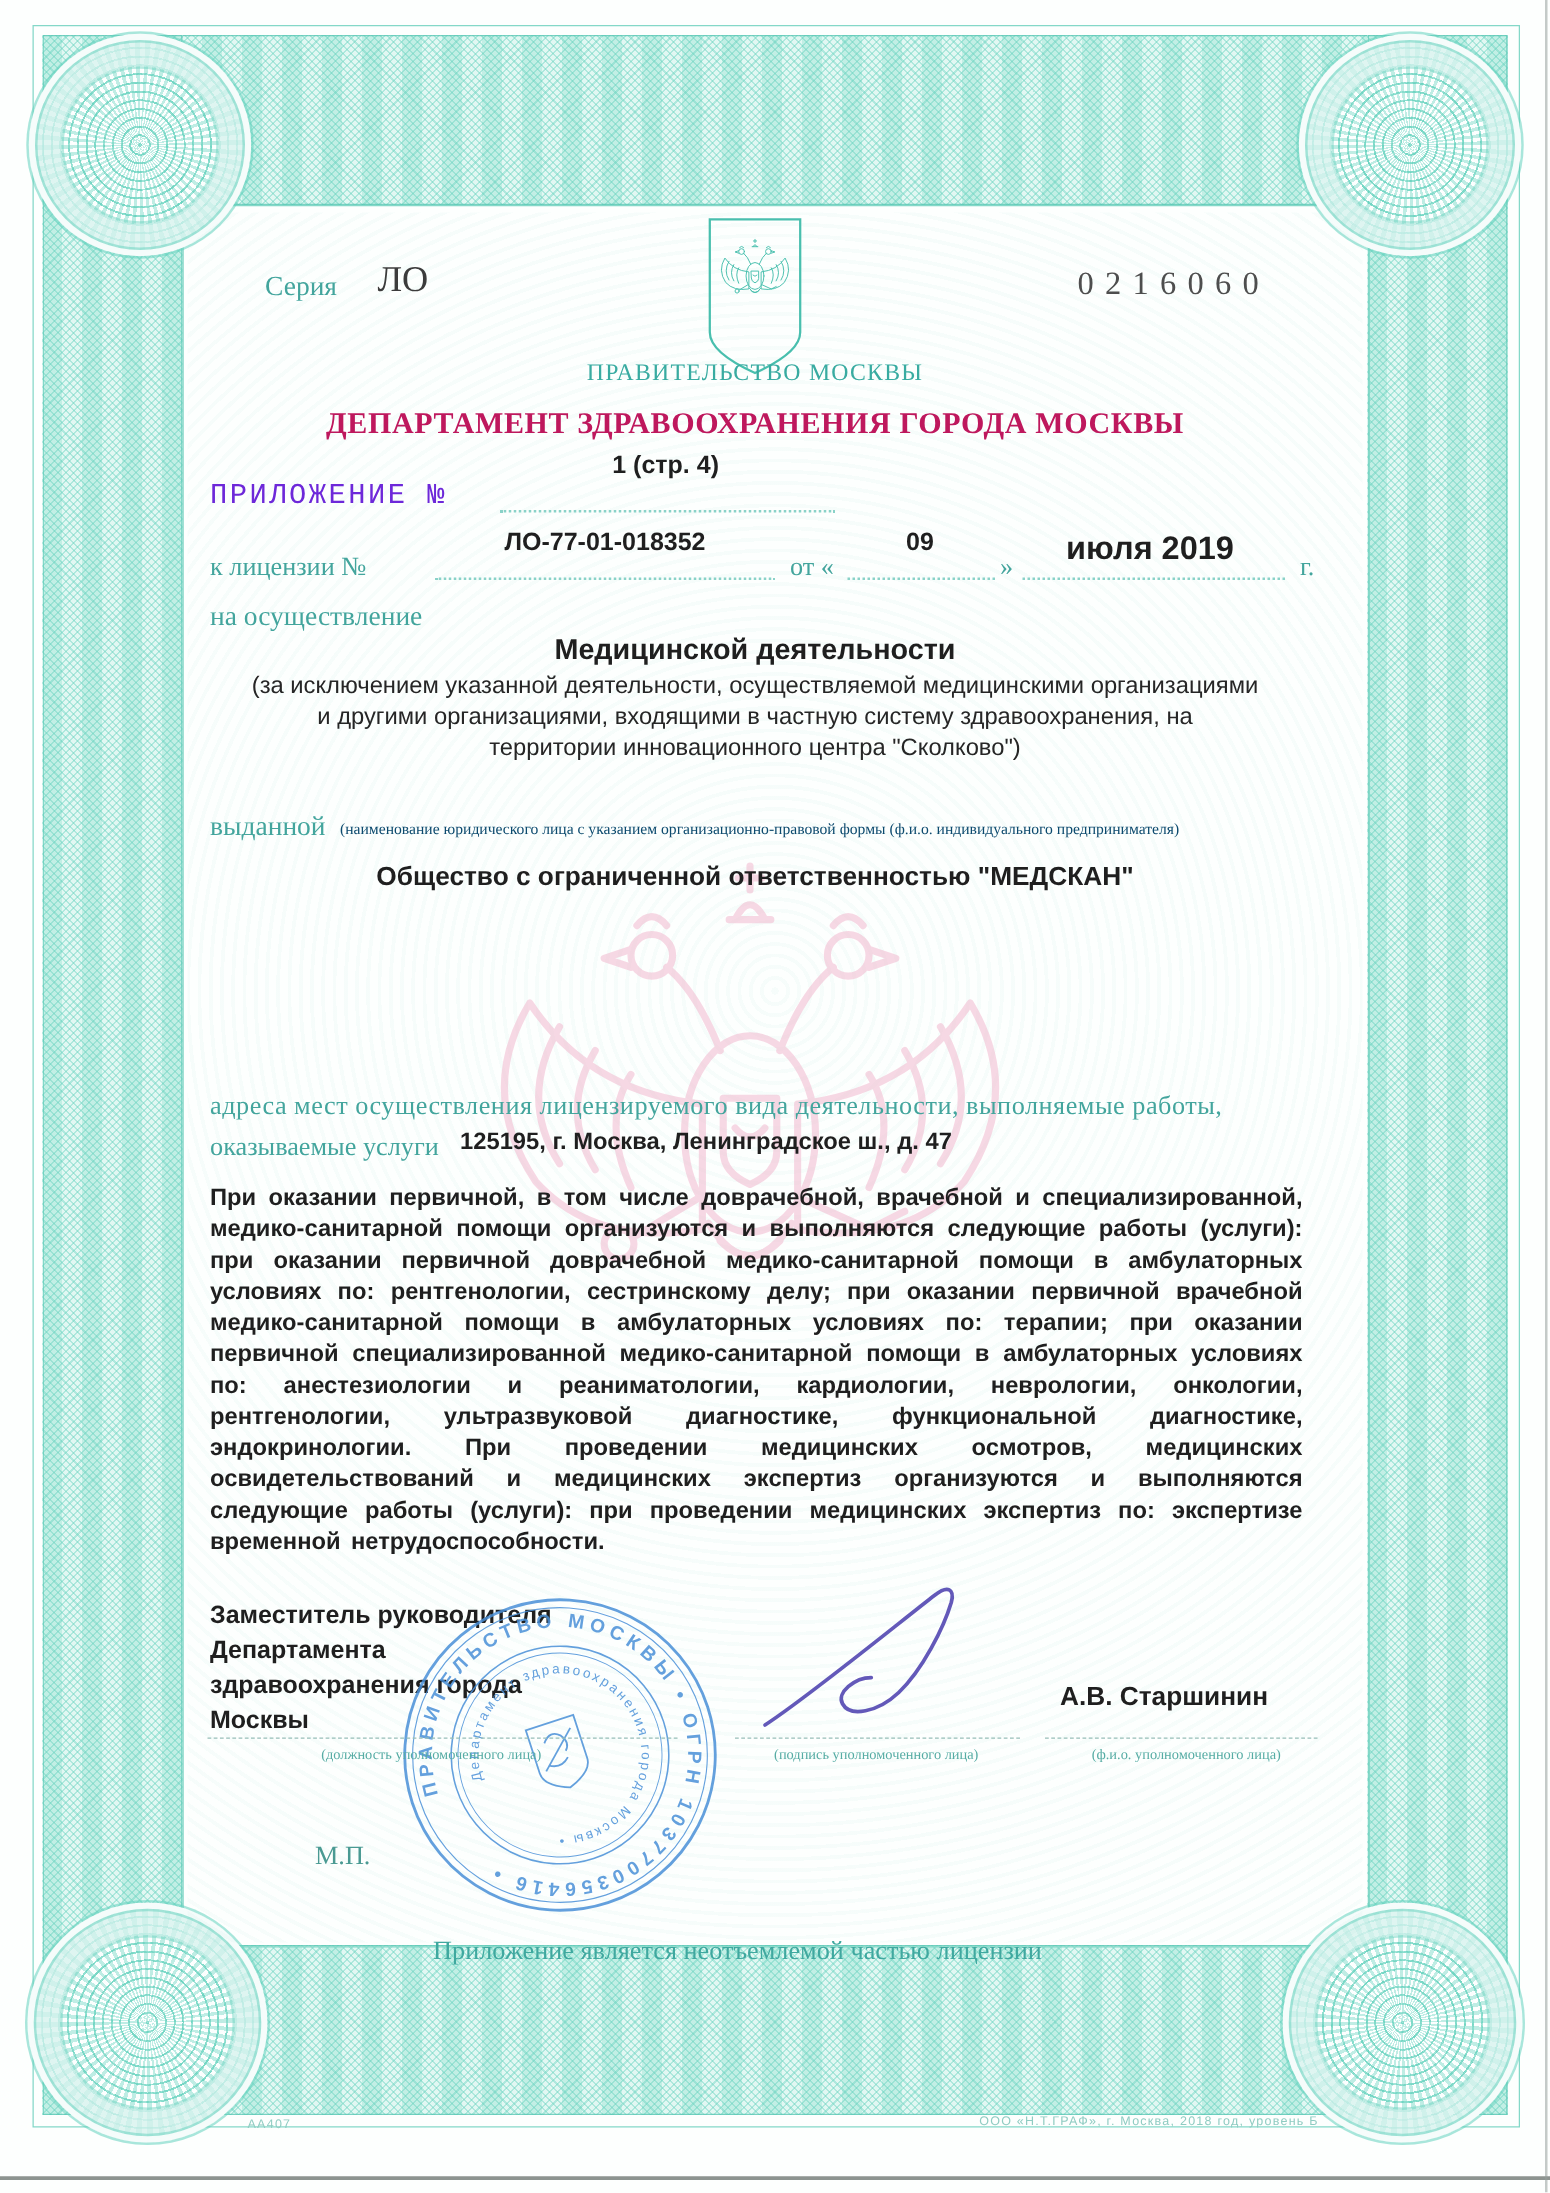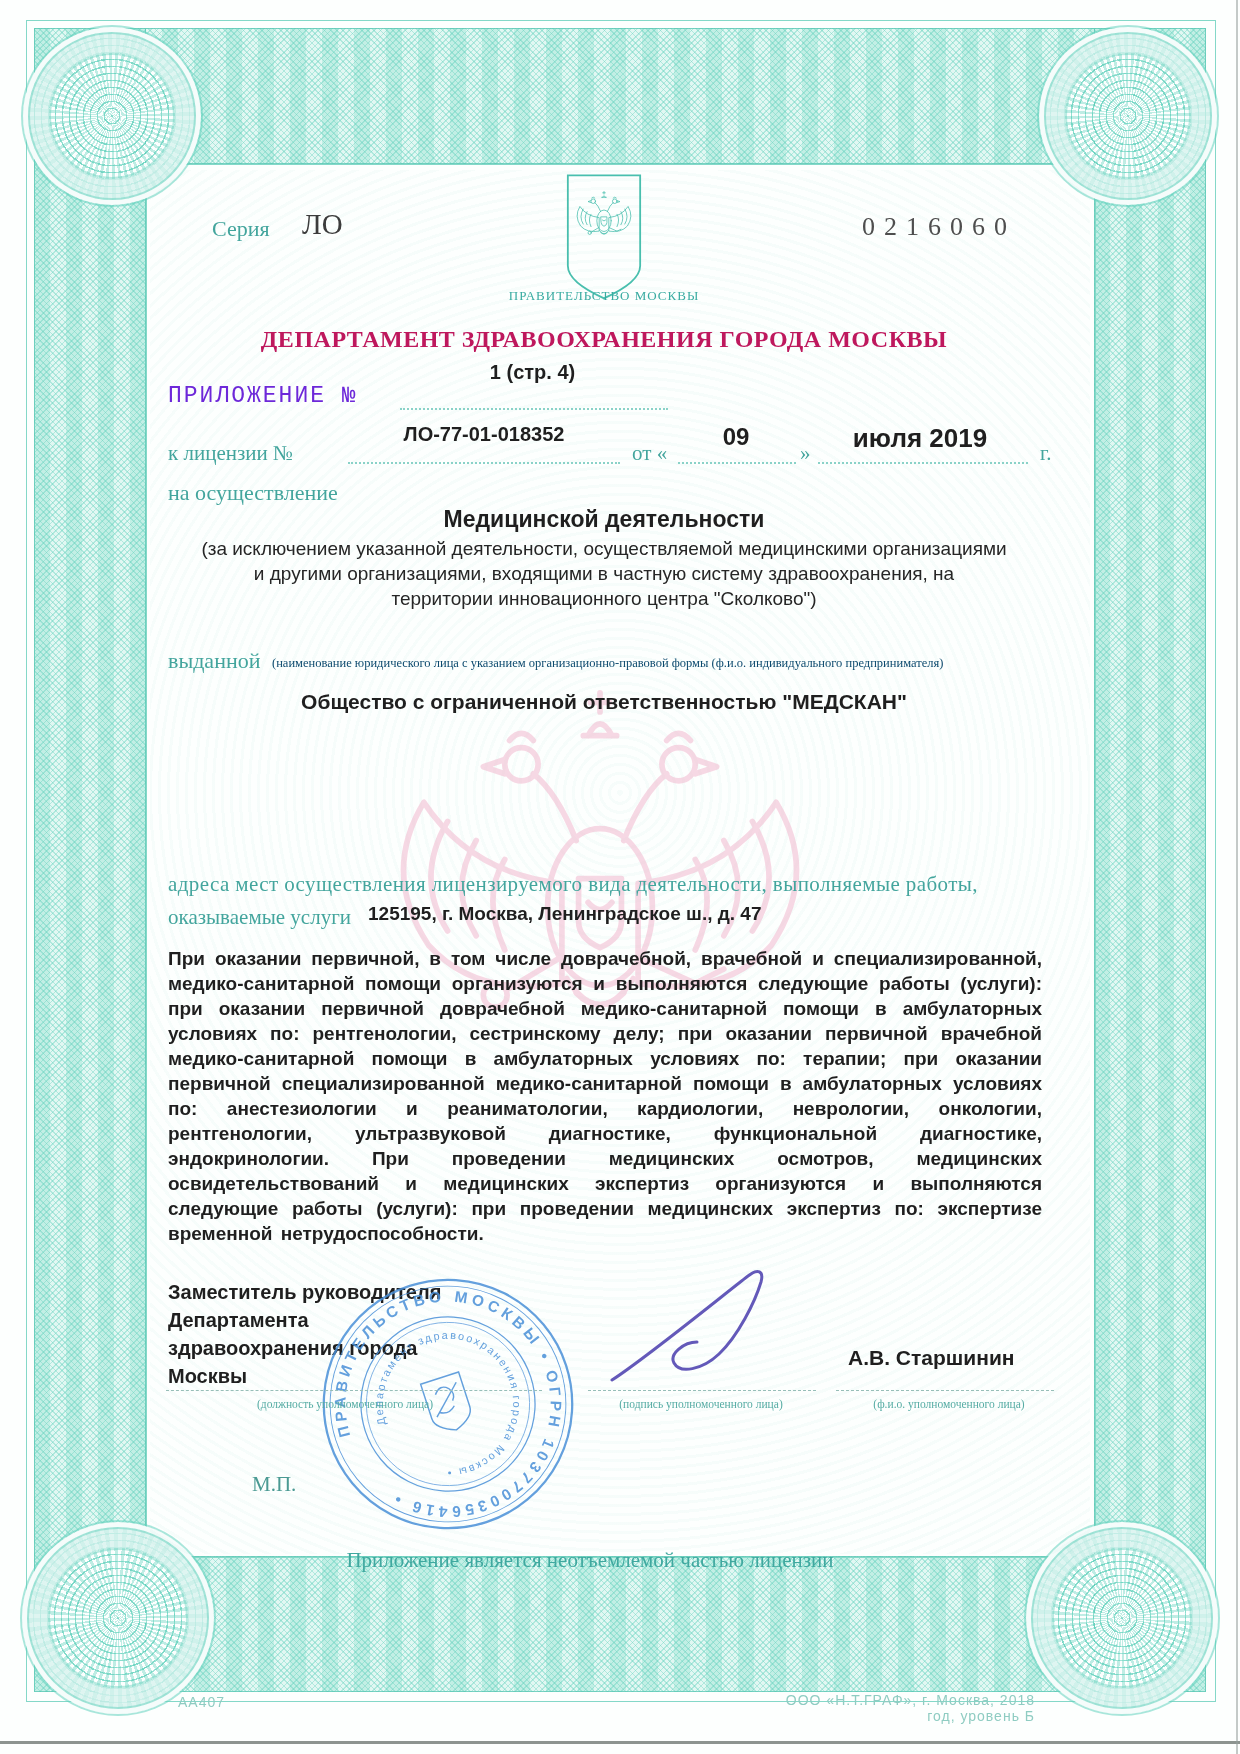--- a/index.html
+++ b/index.html
@@ -39,21 +39,21 @@
   }
   .edge-bottom{position:absolute;left:0;right:0;bottom:10px;height:3px;background:#8d9490;}
   .edge-right{position:absolute;top:0;bottom:0;right:2px;width:2px;background:rgba(150,158,154,.55);}
   .serifLbl{font-family:"Liberation Serif",serif;font-size:21px;color:#43a59d;}
   .blackFill{font-family:"Liberation Sans",sans-serif;font-weight:bold;color:#1f1f1f;}
   .centered{left:168px;width:872px;text-align:center;}
   .preline{white-space:pre-line;}
   .dotline{position:absolute;border-bottom:2px dotted #8ad2c8;height:0;}
   .dashline{position:absolute;border-bottom:1.5px dashed #97beb8;height:0;}
   .capt{font-family:"Liberation Serif",serif;font-size:11.5px;color:#56aca4;text-align:center;}
-  .tinyprint{font-family:"Liberation Sans",sans-serif;font-size:14px;color:#8fccc2;letter-spacing:1px;}
+  .tinyprint{font-family:"Liberation Sans",sans-serif;font-size:10px;color:#8fccc2;letter-spacing:1px;margin-left:20px;}
 </style>
 </head>
 <body>
 
 <svg width="0" height="0" style="position:absolute">
   <defs>
     <g id="dbl-eagle" stroke="currentColor" fill="none" stroke-width="2.4" stroke-linecap="round" stroke-linejoin="round">
 
       <path d="M84,96 Q46,92 26,62 Q8,92 28,122 Q48,144 84,138 Z"></path>
       <path d="M36,70 Q22,94 36,116"></path>
@@ -113,32 +113,32 @@
 <div class="abs serifLbl" style="left:212px;top:216px;font-size:22px">Серия</div>
 <div class="abs" style="left:302px;top:208px;font-size:29px;color:#3c3c3c;font-family:'Liberation Serif',serif">ЛО</div>
 
 <svg class="abs" style="left:558px;top:170px;color:#49bfae" width="92" height="132" viewBox="0 0 100 146">
   <path d="M10,6 H90 V106 Q90,124 50,142 Q10,124 10,106 Z" fill="none" stroke="currentColor" stroke-width="2"></path>
   <use href="#dbl-eagle" transform="translate(14,18) scale(0.36)" stroke-width="4"></use>
 </svg>
 
 <div class="abs" style="left:862px;top:212px;font-size:26px;color:#4e4e4e;letter-spacing:9px;font-family:'Liberation Serif',serif">0216060</div>
 
-<div class="abs centered" style="top:288px;font-size:13px;color:#38aba1;letter-spacing:1px">ПРАВИТЕЛЬСТВО МОСКВЫ</div>
+<div class="abs centered" style="top:288px;font-size:19px;color:#38aba1;letter-spacing:1px">ПРАВИТЕЛЬСТВО МОСКВЫ</div>
 <div class="abs centered" style="top:326px;font-size:24px;color:#be185d;font-weight:bold;letter-spacing:.5px">ДЕПАРТАМЕНТ ЗДРАВООХРАНЕНИЯ ГОРОДА МОСКВЫ</div>
 
 <div class="abs blackFill" style="left:400px;width:265px;top:361px;font-size:20px;text-align:center">1 (стр. 4)</div>
 <div class="abs" style="left:168px;top:383px;font-size:23px;color:#6d28d9;letter-spacing:2px;font-family:Liberation Mono, monospace">ПРИЛОЖЕНИЕ  №</div>
 <div class="dotline" style="left:400px;width:268px;top:380px;height:28px"></div>
 
 <div class="abs blackFill" style="left:348px;width:272px;top:423px;font-size:20px;text-align:center">ЛО-77-01-018352</div>
 <div class="abs serifLbl" style="left:168px;top:441px">к лицензии №</div>
 <div class="dotline" style="left:348px;width:272px;top:436px;height:26px"></div>
 <div class="abs serifLbl" style="left:632px;top:441px">от «</div>
-<div class="abs blackFill" style="left:688px;width:96px;top:423px;font-size:24px;text-align:center">09</div>
+<div class="abs blackFill" style="left:688px;width:96px;top:423px;font-size:20px;text-align:center">09</div>
 <div class="dotline" style="left:678px;width:118px;top:436px;height:26px"></div>
 <div class="abs serifLbl" style="left:800px;top:441px">»</div>
 <div class="abs blackFill" style="left:822px;width:196px;top:423px;font-size:26px;text-align:center">июля 2019</div>
 <div class="dotline" style="left:818px;width:210px;top:436px;height:26px"></div>
 <div class="abs serifLbl" style="left:1040px;top:441px">г.</div>
 
 <div class="abs serifLbl" style="left:168px;top:480px;font-size:22px">на осуществление</div>
 <div class="abs centered blackFill" style="top:506px;font-size:23px">Медицинской деятельности</div>
 <div class="abs centered preline" style="top:536px;font-size:19px;line-height:25px;color:#262626;font-weight:500;font-family:'Liberation Sans',sans-serif">(за исключением указанной деятельности, осуществляемой медицинскими организациями
 и другими организациями, входящими в частную систему здравоохранения, на

